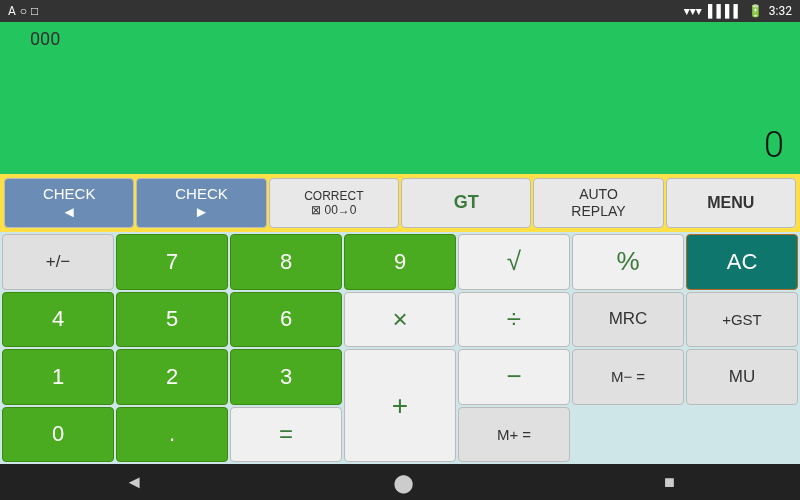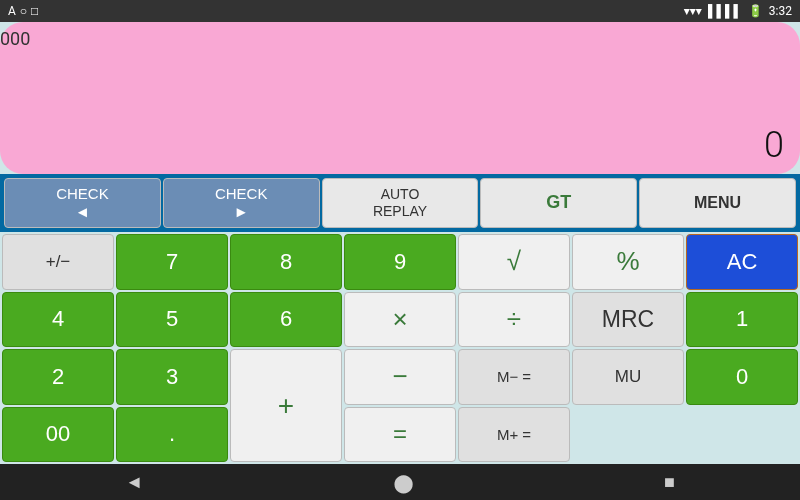--- a/index.html
+++ b/index.html
@@ -32,26 +32,25 @@
     #app {
       flex: 1;
       display: flex;
       flex-direction: column;
       background: #cfe6e8;
     }
 
     
     #display-area {
       flex: 1;
-      background: #f9a8d4;
+      background: #22c55e;
       display: flex;
       flex-direction: column;
-      padding: 6px 0;
+      padding: 6px 30px;
       position: relative;
-      border-radius: 23px;
     }
     #tape-display {
       font-size: 18px;
       color: #333;
       font-weight: 400;
     }
     #main-display {
       position: absolute;
       right: 16px;
       bottom: 8px;
@@ -59,21 +58,21 @@
       color: #111;
       font-weight: 300;
     }
 
     
     #func-row {
       display: flex;
       height: 58px;
       gap: 2px;
       padding: 4px;
-      background: #0369a1;
+      background: #fde047;
       flex-shrink: 0;
     }
     .func-btn {
       flex: 1;
       border: 1px solid #bbb;
       border-radius: 4px;
       background: #e8e8e8;
       color: #333;
       font-size: 14px;
       font-weight: 500;
@@ -137,21 +136,21 @@
       background: #f0f0f0;
       color: #3a7a3a;
       font-size: 26px;
     }
     .key.dark-gray {
       background: #e0e0e0;
       color: #333;
       font-size: 17px;
     }
     .key.orange {
-      background: #1d4ed8;
+      background: #0f766e;
       color: #fff;
       border-color: #b86820;
     }
 
     
     #nav-bar {
       background: #222;
       height: 36px;
       display: flex;
       align-items: center;
@@ -189,27 +188,31 @@
 
   <div id="func-row">
     <button class="func-btn blue">
       <span>CHECK</span>
       <span>◄</span>
     </button>
     <button class="func-btn blue">
       <span>CHECK</span>
       <span>►</span>
     </button>
+    <button class="func-btn correct-btn">
+      <span>CORRECT</span>
+      <span>⊠ 00→0</span>
+    </button>
+    <button class="func-btn gt-btn">
+      <span>GT</span>
+    </button>
     <button class="func-btn">
       <span>AUTO</span>
       <span>REPLAY</span>
     </button>
-    <button class="func-btn gt-btn">
-      <span>GT</span>
-    </button>
     <button class="func-btn menu-btn">
       <span>MENU</span>
     </button>
   </div>
 
   <div id="keypad">
 
     <button class="key dark-gray">
       <span>+/−</span>
     </button>
@@ -240,24 +243,27 @@
     </button>
     <button class="key green">
       <span>6</span>
     </button>
     <button class="key light">
       <span>×</span>
     </button>
     <button class="key light">
       <span>÷</span>
     </button>
-    <button class="key dark-gray" style="font-size:23px;">
+    <button class="key dark-gray" style="font-size:17px;">
       <span>MRC</span>
     </button>
 
+    <button class="key dark-gray" style="font-size:15px;">
+      <span>+GST</span>
+    </button>
     <button class="key green">
       <span>1</span>
     </button>
     <button class="key green">
       <span>2</span>
     </button>
     <button class="key green">
       <span>3</span>
     </button>
     <button class="key light" style="grid-row: span 2; font-size:28px;">
@@ -268,23 +274,20 @@
     </button>
     <button class="key dark-gray" style="font-size:15px;">
       <span>M− =</span>
     </button>
 
     <button class="key dark-gray" style="font-size:17px;">
       <span>MU</span>
     </button>
     <button class="key green">
       <span>0</span>
-    </button>
-    <button class="key green">
-      <span>00</span>
     </button>
     <button class="key green">
       <span>.</span>
     </button>
 
     <button class="key light" style="font-size:24px;">
       <span>=</span>
     </button>
     <button class="key dark-gray" style="font-size:15px;">
       <span>M+ =</span>

